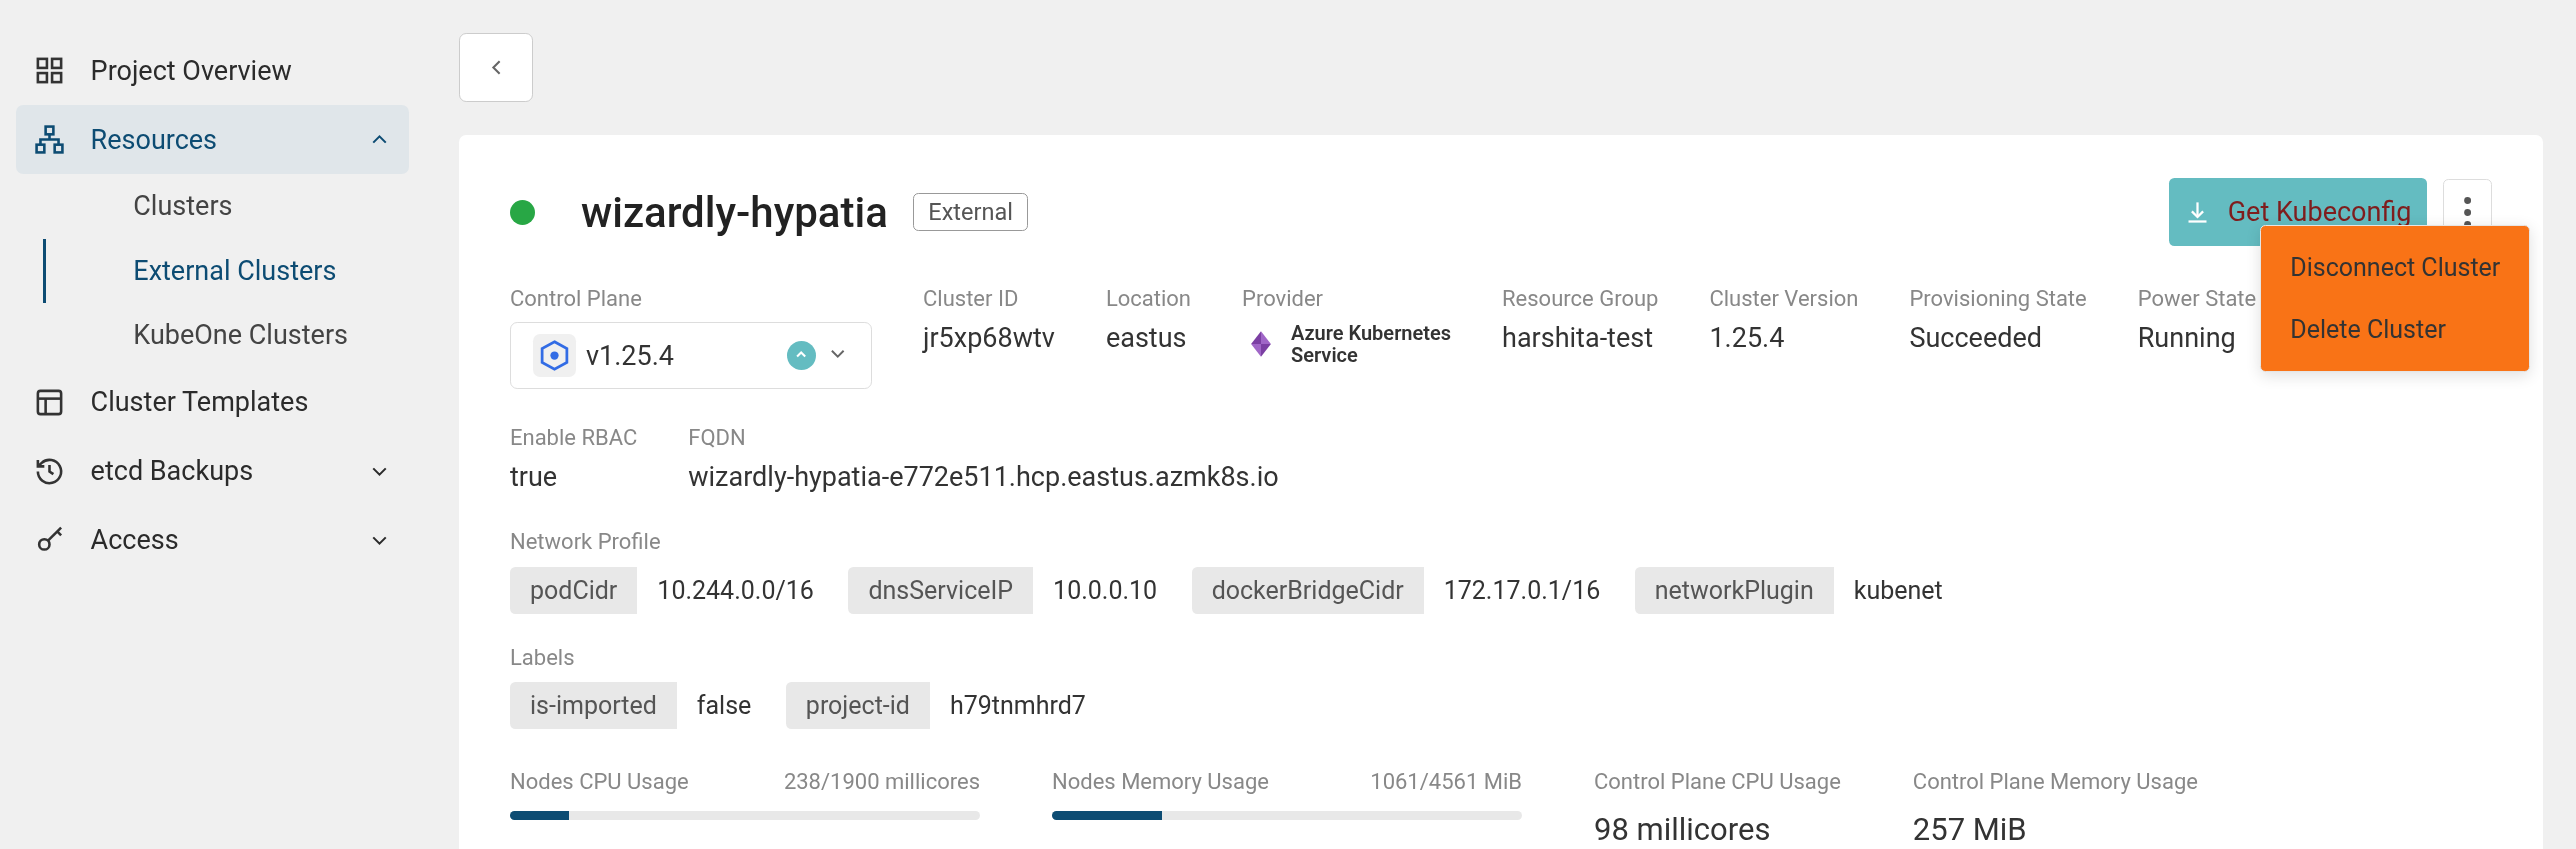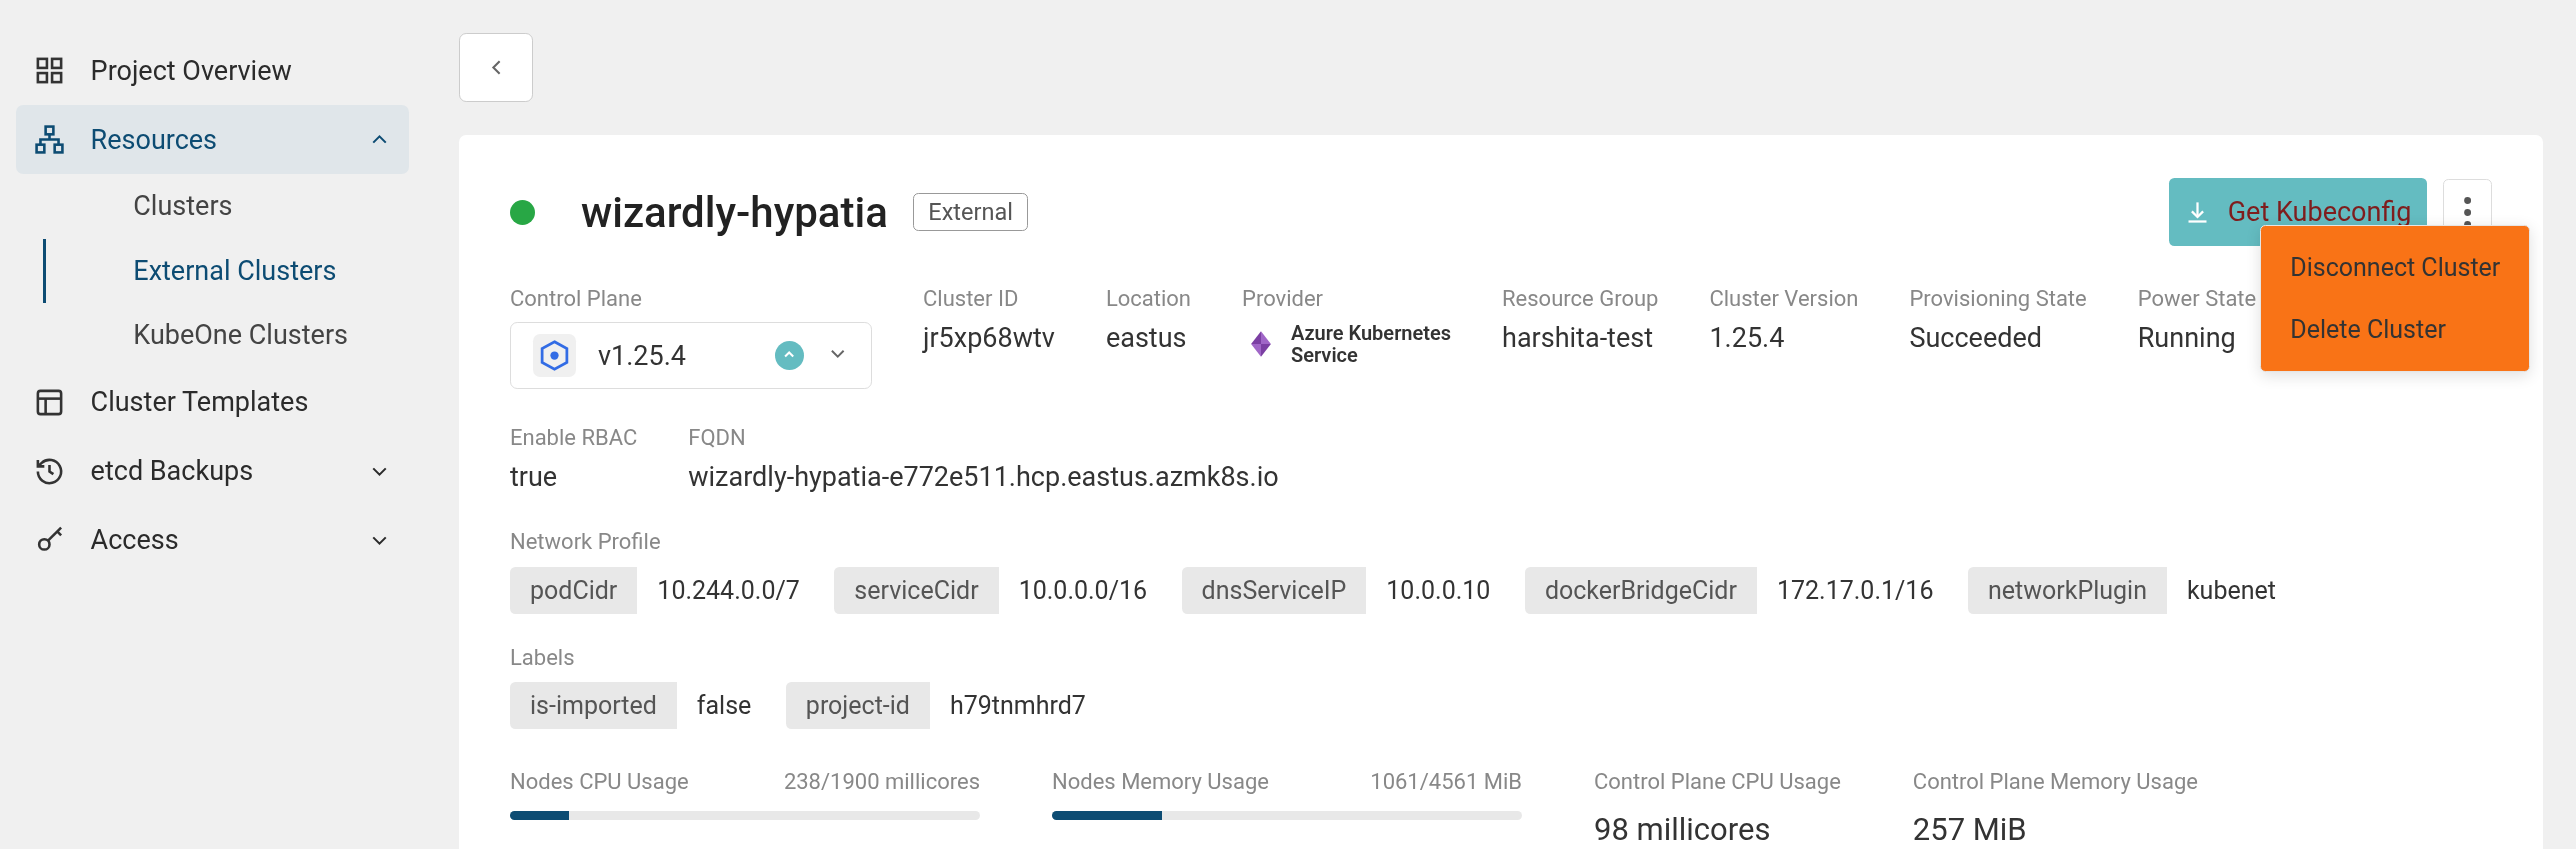--- a/index.html
+++ b/index.html
@@ -190,21 +190,21 @@
       color: #333;
       display: flex;
       align-items: center;
     }
     .cp-box {
       border: 1.8px solid #ddd;
       border-radius: 7.2px;
       padding: 11px 22px;
       display: flex;
       align-items: center;
-      gap: 22px;
+      gap: 10px;
       min-width: 362px;
     }
     .k8s-icon {
       width: 43px;
       height: 43px;
       border-radius: 7.2px;
       background: #f0f0f0;
       display: flex;
       align-items: center;
       justify-content: center;
@@ -513,25 +513,21 @@
       <div class="info-item">
         <div class="info-label">FQDN</div>
         <div class="info-value">wizardly-hypatia-e772e511.hcp.eastus.azmk8s.io</div>
       </div>
     </div>
 
     <div class="section-label">Network Profile</div>
     <div class="chip-row" id="np-chips">
         <div class="chip-pair">
           <div class="chip-key">podCidr</div>
-          <div class="chip-val">10.244.0.0/7</div>
-        </div>
-        <div class="chip-pair">
-          <div class="chip-key">serviceCidr</div>
-          <div class="chip-val">10.0.0.0/16</div>
+          <div class="chip-val">10.244.0.0/16</div>
         </div>
         <div class="chip-pair">
           <div class="chip-key">dnsServiceIP</div>
           <div class="chip-val">10.0.0.10</div>
         </div>
         <div class="chip-pair">
           <div class="chip-key">dockerBridgeCidr</div>
           <div class="chip-val">172.17.0.1/16</div>
         </div>
         <div class="chip-pair">

